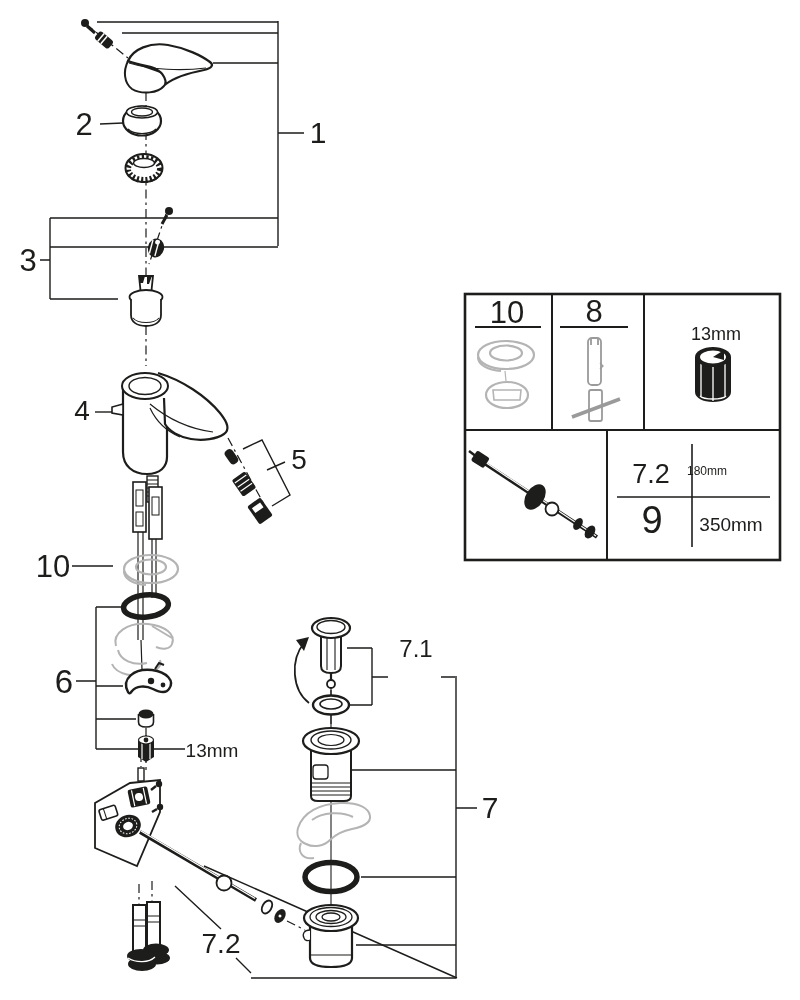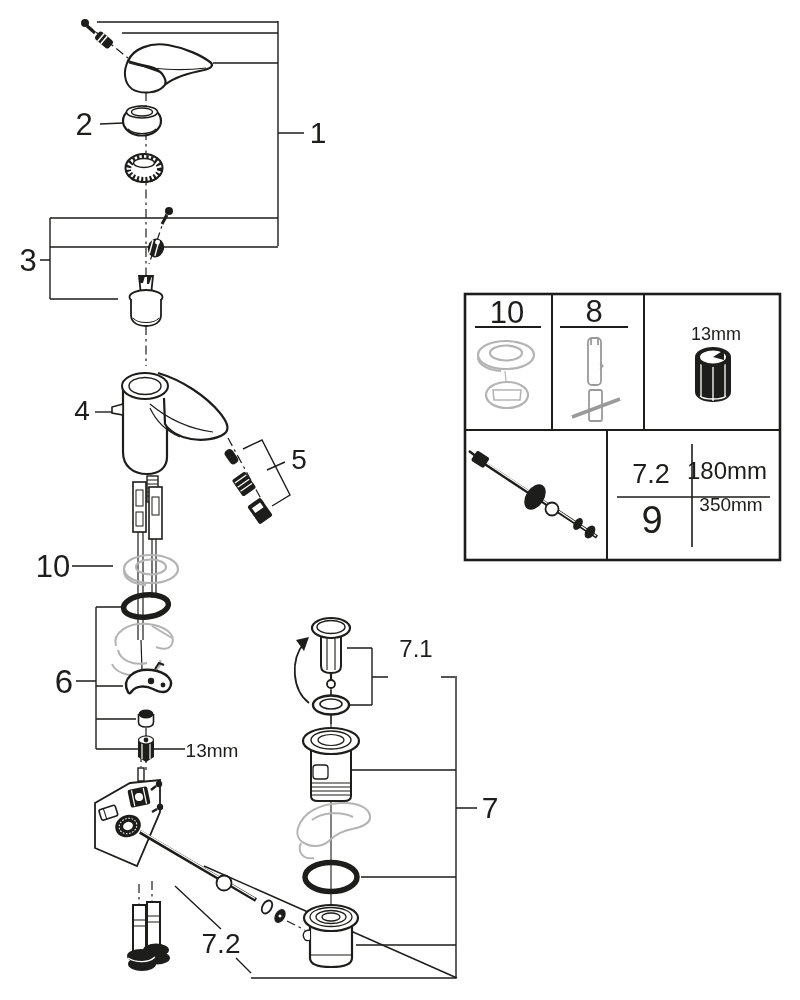--- a/index.html
+++ b/index.html
@@ -15,23 +15,23 @@
   #l10{left:53px;top:566px;font-size:31px}
   #l6{left:64px;top:681px;font-size:33px}
   #l13{left:212px;top:750px;font-size:19px}
   #l71{left:416px;top:649px;font-size:24px}
   #l7{left:490px;top:808px;font-size:30px}
   #l72{left:221px;top:944px;font-size:28px}
   #t10{left:507px;top:312px;font-size:31px}
   #t8{left:594px;top:311px;font-size:31px}
   #t13{left:716px;top:334px;font-size:18px}
   #t72{left:651px;top:474px;font-size:27px}
-  #t180{left:727px;top:471px;font-size:24px}
+  #t180{left:707px;top:471px;font-size:12px}
   #t9{left:652px;top:520px;font-size:38px}
-  #t350{left:731px;top:504px;font-size:19px}
+  #t350{left:731px;top:524px;font-size:19px}
 </style>
 </head>
 <body>
 
 <div class="canvas">
 
 <svg class="art" width="800" height="1000" viewBox="0 0 800 1000">
 
   <g stroke="#1d1d1b" stroke-width="1.4" fill="none">
     <path d="M97,22 H278 M122,33 H278 M213,63 H278 M278,21 V246 M278,133 H304 M50,218 H278 M50,247 H278"></path>

